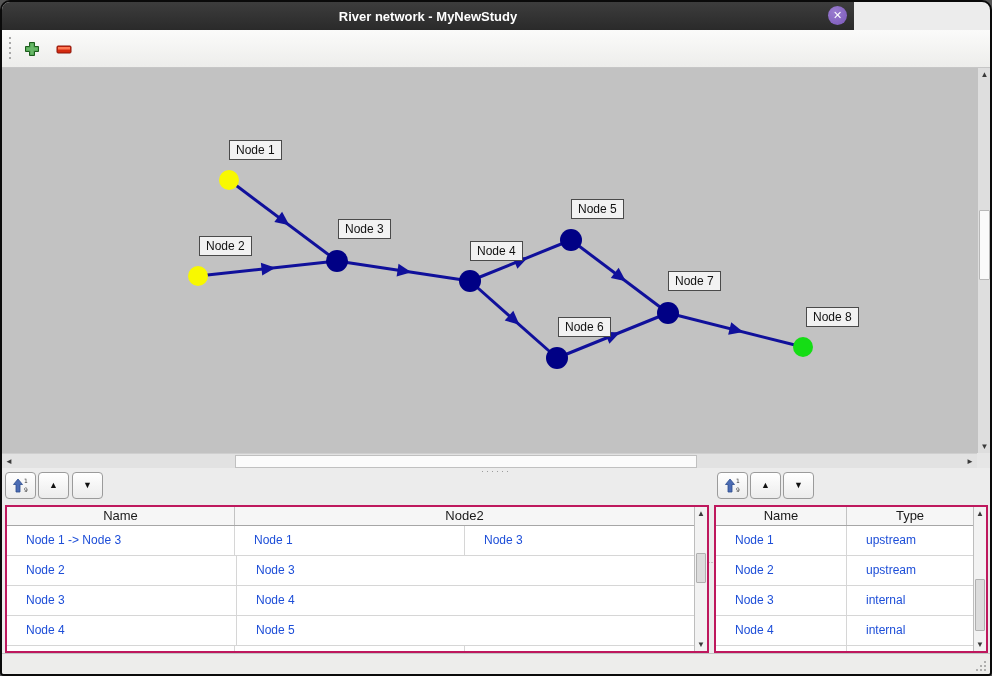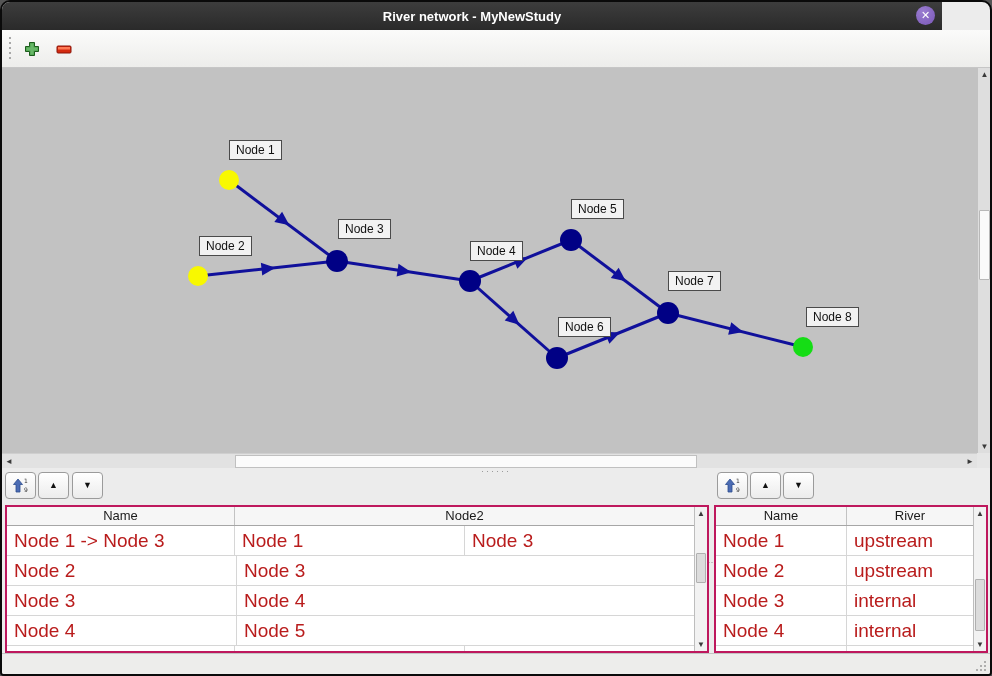--- a/index.html
+++ b/index.html
@@ -7,21 +7,21 @@
   body { font-family:"Liberation Sans","DejaVu Sans",sans-serif; background:#555; }
 
   .window {
     position:relative; width:992px; height:676px;
     border:2px solid #0a0a0a; border-radius:10px 10px 4px 4px;
     background:#ececec; overflow:hidden;
   }
 
   
   .titlebar {
-    position:absolute; left:0; top:0; width:940px; height:28px;
+    position:absolute; left:0; top:0; width:852px; height:28px;
     background:linear-gradient(#3d3d3d,#2a2a2a);
     display:flex; align-items:center; justify-content:center;
   }
   .title-text { color:#fff; font-size:13px; font-weight:bold; }
   .close-btn {
     position:absolute; right:7px; top:4px; width:19px; height:19px;
     border-radius:50%; background:radial-gradient(circle at 35% 30%, #9a7dd0, #7a57b8);
     color:#fff; font-size:11px; line-height:19px; text-align:center; cursor:pointer;
   }
 
@@ -100,21 +100,21 @@
   }
   .t-main { flex:1; display:flex; flex-direction:column; overflow:hidden; }
   .t-headrow { display:flex; height:19px; background:#f6f6f6; border-bottom:1px solid #a6a6a6; flex:0 0 19px; }
   .t-hcell {
     font-size:13px; color:#1a1a1a; text-align:center; line-height:18px;
     border-right:1px solid #c2c2c2; overflow:hidden;
   }
   .t-hcell:last-child { border-right:none; }
   .t-row { display:flex; height:30px; flex:0 0 30px; border-bottom:1px solid #d6d6d6; background:#fff; }
   .t-cell {
-    font-size:19px; color:#b91c1c; line-height:29px; padding-left:7px;
+    font-size:12px; color:#1d4ed8; line-height:29px; padding-left:19px;
     border-right:1px solid #d6d6d6; overflow:hidden; white-space:nowrap;
   }
   .t-cell:last-child { border-right:none; }
   .t-vscroll { flex:0 0 13px; background:#f2f2f2; border-left:1px solid #bdbdbd; position:relative; }
   .t-vscroll .arr-up { left:0; top:2px; width:12px; }
   .t-vscroll .arr-down { left:0; bottom:2px; width:12px; }
   .t-vscroll .thumb { position:absolute; left:1px; width:10px; background:#dcdcdc; border:1px solid #b0b0b0; border-radius:1px; }
 
   
   .statusbar {
@@ -264,21 +264,21 @@
       <div class="scroll-arrow arr-up">▲</div>
       <div class="thumb" style="top:46px; height:30px;"></div>
       <div class="scroll-arrow arr-down">▼</div>
     </div>
   </div>
 
   <div class="dtable" style="left:712px; top:503px; width:274px; height:148px;">
     <div class="t-main" id="nodes-main">
         <div class="t-headrow">
           <div class="t-hcell" style="flex: 0 0 131px;">Name</div>
-          <div class="t-hcell" style="flex: 1 1 auto;">River</div>
+          <div class="t-hcell" style="flex: 1 1 auto;">Type</div>
         </div>
         <div class="t-row">
           <div class="t-cell" style="flex: 0 0 131px;">Node 1</div>
           <div class="t-cell" style="flex: 1 1 auto;">upstream</div>
         </div>
         <div class="t-row">
           <div class="t-cell" style="flex: 0 0 131px;">Node 2</div>
           <div class="t-cell" style="flex: 1 1 auto;">upstream</div>
         </div>
         <div class="t-row">

